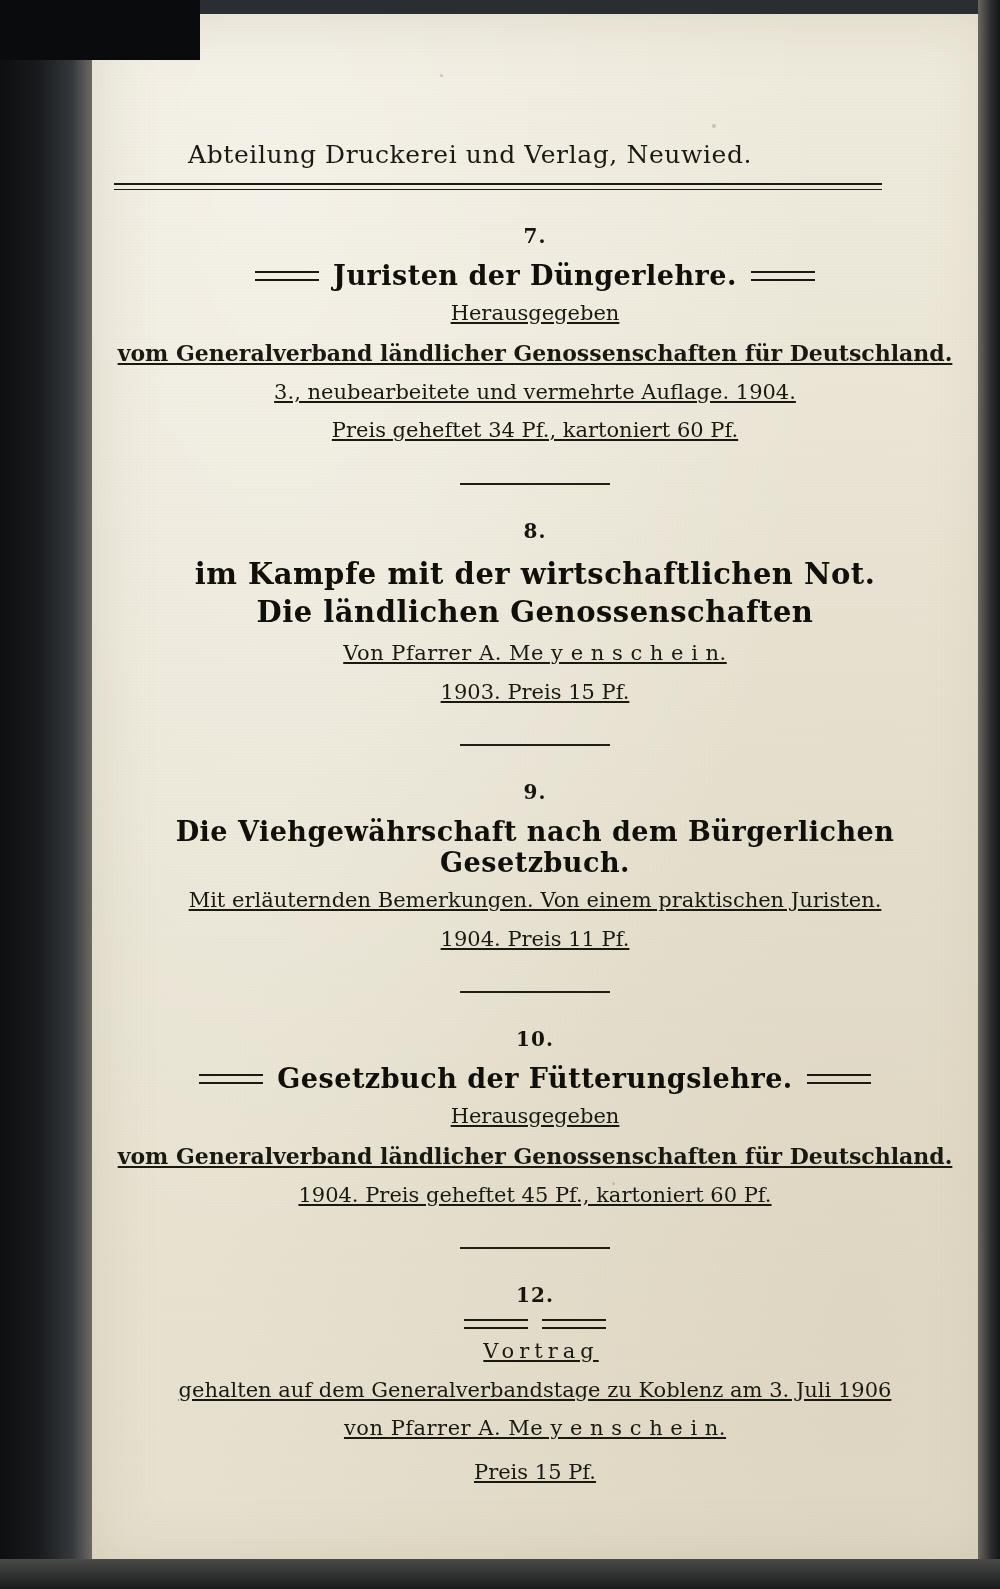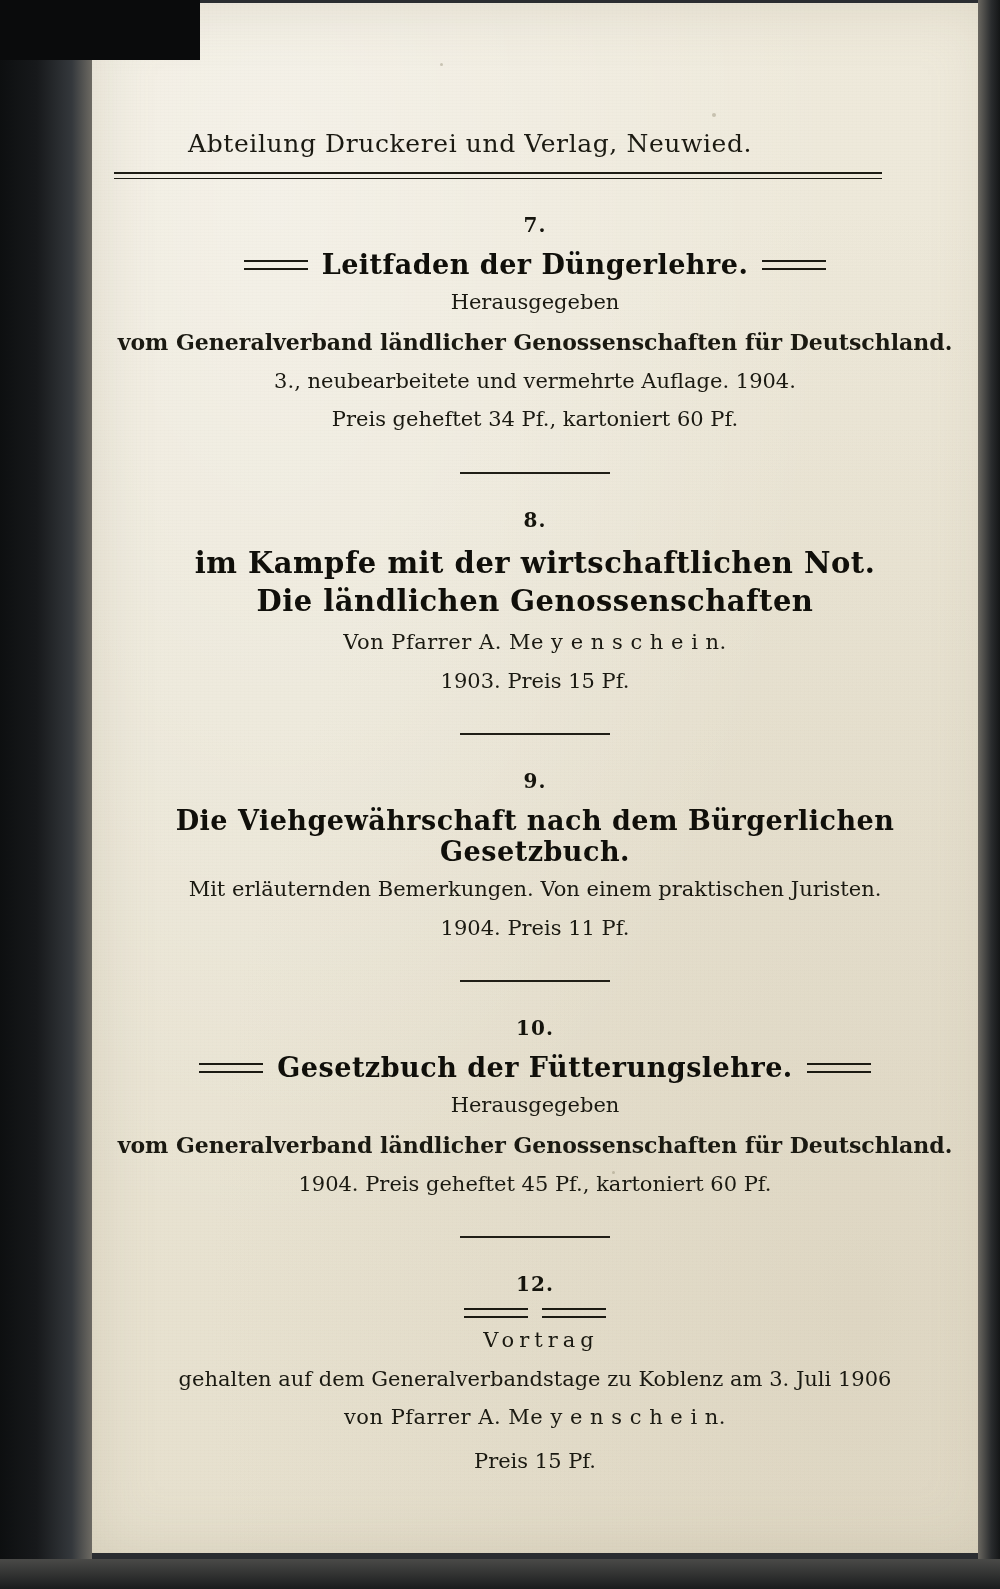--- a/index.html
+++ b/index.html
@@ -42,21 +42,21 @@
   .edge-bottom {
     position: absolute;
     left: 0; bottom: 0;
     width: 1000px; height: 30px;
     background: linear-gradient(180deg, #4a4a48 0%, #1a1c1d 100%);
   }
   
   .page {
     position: absolute;
     left: 92px;
-    top: 3px;
+    top: 14px;
     width: 902px;
     height: 1550px;
     background: #ece7d8;
     background-image:
       radial-gradient(ellipse at 20% 12%, rgba(255,255,255,0.38), rgba(255,255,255,0) 55%),
       radial-gradient(ellipse at 85% 85%, rgba(205,194,170,0.35), rgba(255,255,255,0) 60%),
       linear-gradient(180deg, #efeadc 0%, #eae5d5 45%, #e6e0ce 100%);
     box-shadow: inset 0 0 60px rgba(160,150,125,0.25);
   }
   .paper-texture {
@@ -124,20 +124,21 @@
   }
   .title.big {
     font-size: 29px;
     line-height: 1.32;
   }
   .sub {
     font-size: 21px;
     line-height: 1.5;
     margin-top: 7px;
     color: #1a1911;
+    text-decoration: underline;
   }
   .sub.bold {
     font-weight: bold;
     font-size: 22px;
   }
   .sub.spaced {
     letter-spacing: .5px;
   }
   .sub.vortrag {
     letter-spacing: 5px;
@@ -173,21 +174,21 @@
 
     <div class="content">
 
       <div class="running-head">Abteilung Druckerei und Verlag, Neuwied.</div>
       <div class="rule-double"></div>
 
       <div class="entry">
         <div class="num">7.</div>
         <div class="title-row">
           <span class="dash-rule"></span>
-          <span class="title">Leitfaden der Düngerlehre.</span>
+          <span class="title">Juristen der Düngerlehre.</span>
           <span class="dash-rule"></span>
         </div>
         <div class="sub">Herausgegeben</div>
         <div class="sub bold">vom Generalverband ländlicher Genossenschaften für Deutschland.</div>
         <div class="sub">3., neubearbeitete und vermehrte Auflage.  1904.</div>
         <div class="sub">Preis geheftet 34 Pf., kartoniert 60 Pf.</div>
         <div class="sep"></div>
       </div>
 
       <div class="entry">

